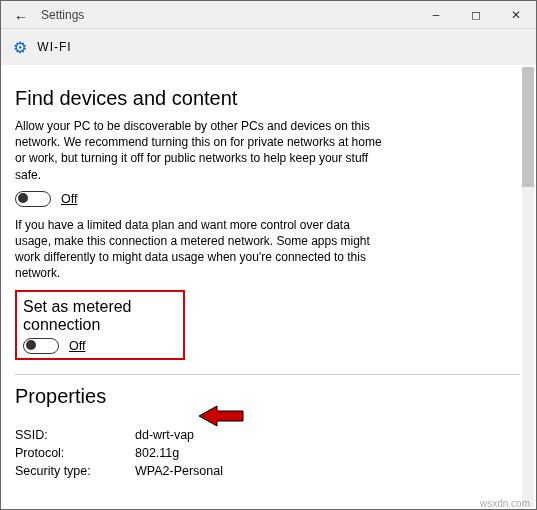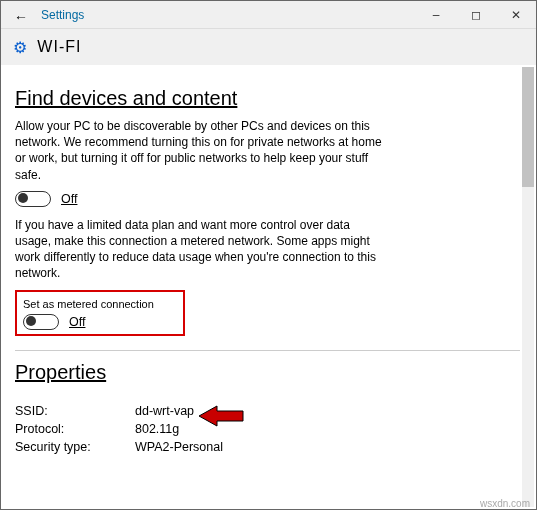--- a/index.html
+++ b/index.html
@@ -24,57 +24,56 @@
   }
   .titlebar .back {
     width: 40px;
     text-align: center;
     font-size: 14px;
     cursor: default;
   }
   .titlebar .title {
     flex: 1;
     font-size: 12px;
-    color: #0369a1;
+    color: #404040;
   }
   .winbtns { display: flex; height: 100%; }
   .winbtn {
     width: 40px;
     display: flex;
     align-items: center;
     justify-content: center;
     font-size: 12px;
     color: #333;
   }
   .header {
     height: 36px;
     background: #f0f0f0;
     display: flex;
     align-items: center;
     padding: 0 12px;
     gap: 10px;
   }
   .gear { color: #0a5fce; font-size: 16px; }
   .header .page-title {
-    font-size: 16px;
+    font-size: 12px;
     letter-spacing: 1px;
     font-weight: 400;
   }
   .content {
     position: relative;
     padding: 10px 16px 10px 14px;
     height: calc(100% - 64px);
     overflow: hidden;
   }
   h2 {
     font-weight: 400;
     font-size: 20px;
     margin: 12px 0 8px 0;
     color: #000;
-    text-decoration: underline;
   }
   p.desc {
     margin: 4px 0 8px 0;
     color: #000;
     font-size: 12px;
     line-height: 1.35;
     max-width: 370px;
   }
   .toggle-row {
     display: flex;
@@ -94,21 +93,21 @@
   .toggle .thumb {
     width: 10px;
     height: 10px;
     background: #333;
     border-radius: 50%;
     position: absolute;
     top: 1.2px;
     left: 2px;
   }
   .tlabel { font-size: 12.5px; }
-  .sublabel { font-size: 11px; margin-bottom: 4px; display: block; }
+  .sublabel { font-size: 16px; margin-bottom: 4px; display: block; }
   .highlight {
     border: 2.5px solid #d60000;
     padding: 6px 8px 4px 6px;
     width: 170px;
     margin-top: 6px;
   }
   .arrow {
     position: absolute;
     left: 198px;
     top: 339px;
@@ -179,21 +178,21 @@
 
   <h2>Find devices and content</h2>
   <p class="desc">Allow your PC to be discoverable by other PCs and devices on this network. We recommend turning this on for private networks at home or work, but turning it off for public networks to help keep your stuff safe.</p>
   <div class="toggle-row">
     <div class="toggle">
         <div class="thumb"></div>
       </div>
     <span class="tlabel">Off</span>
   </div>
 
-  <p class="desc">If you have a limited data plan and want more control over data usage, make this connection a metered network. Some apps might work differently to reduce data usage when you're connection to this network.</p>
+  <p class="desc">If you have a limited data plan and want more control over data usage, make this connection a metered network. Some apps might work differently to might data usage when you're connected to this network.</p>
 
   <div class="highlight">
     <span class="sublabel">Set as metered connection</span>
     <div class="toggle-row" style="margin:2px 0 0 0">
       <div class="toggle">
           <div class="thumb"></div>
         </div>
       <span class="tlabel">Off</span>
     </div>
   </div>

